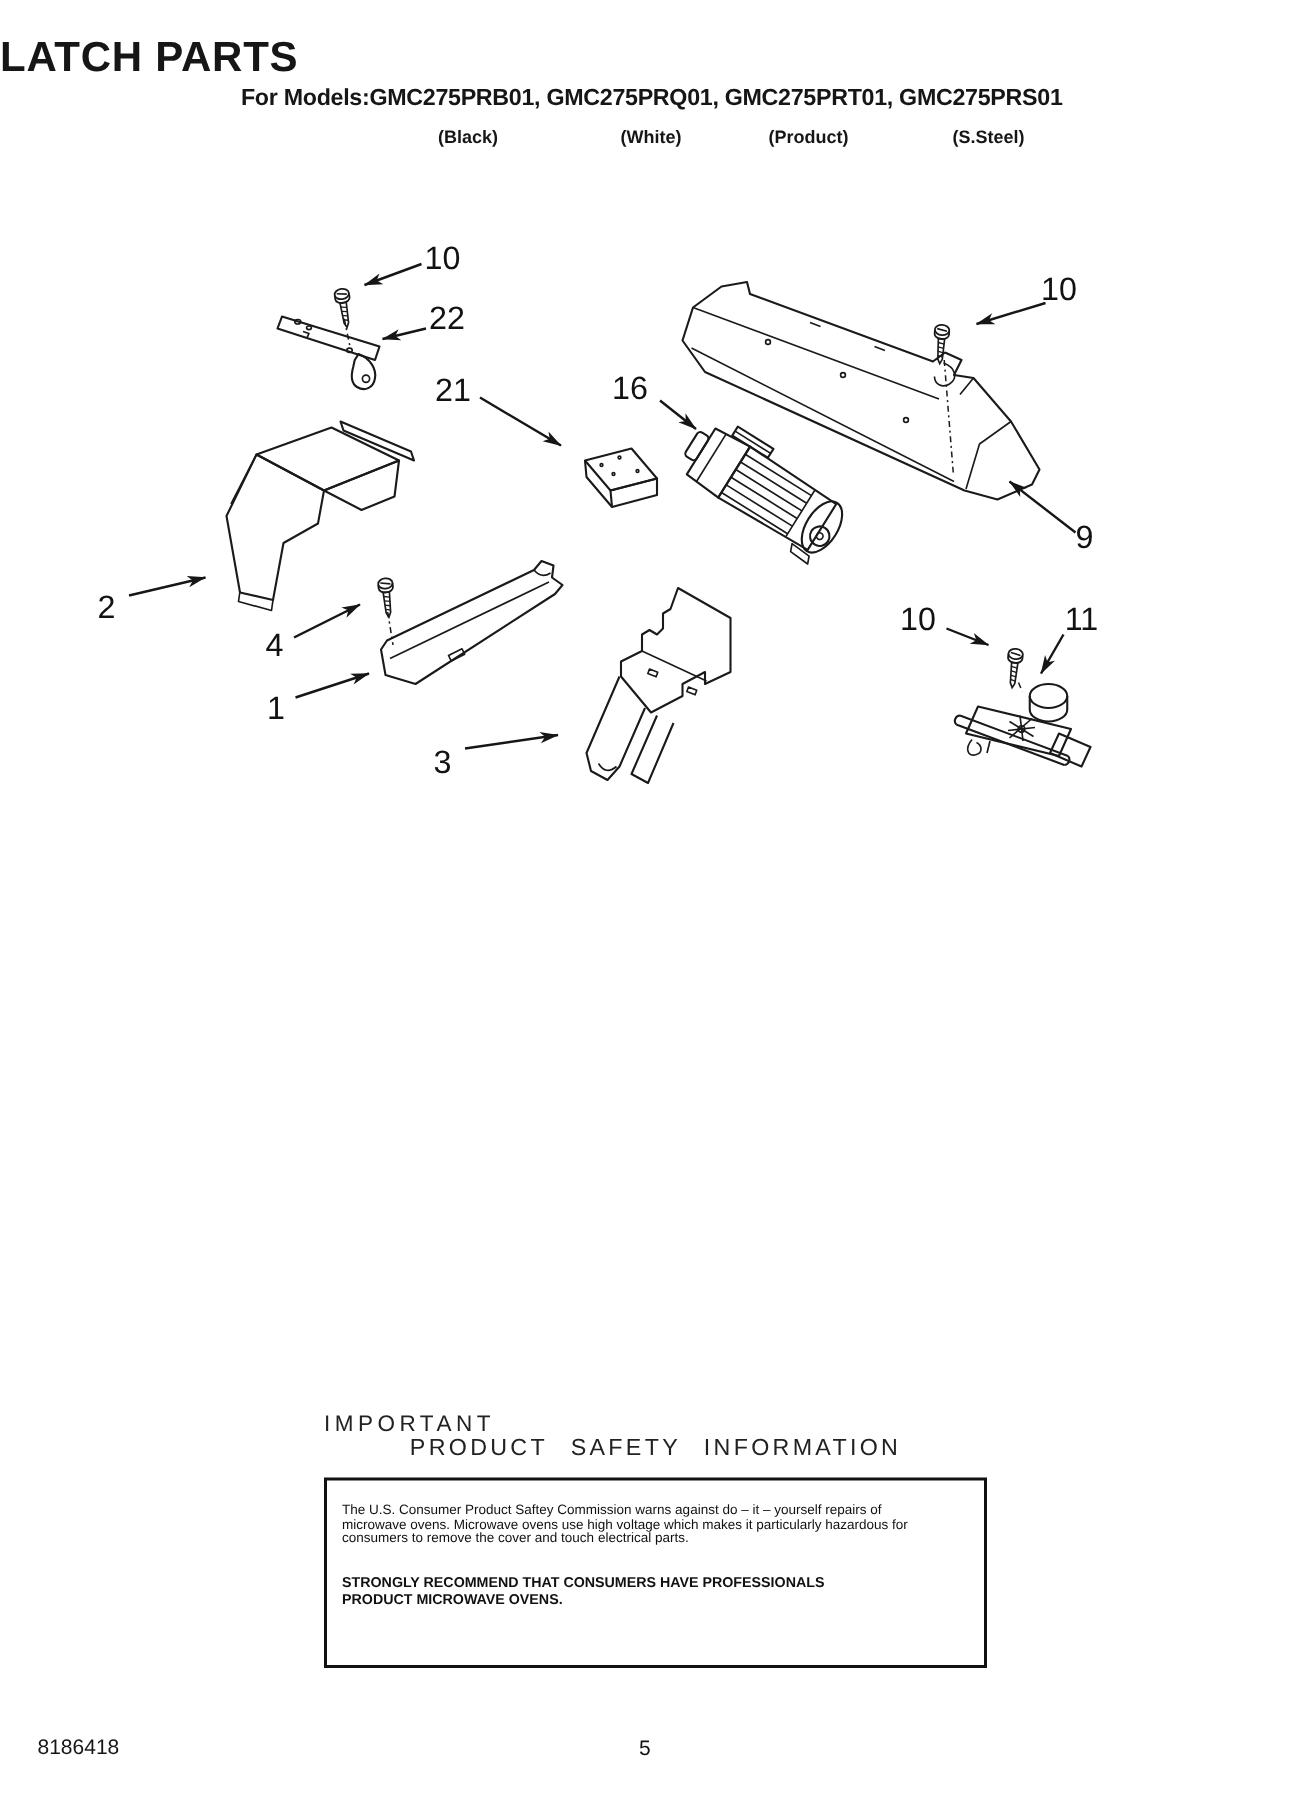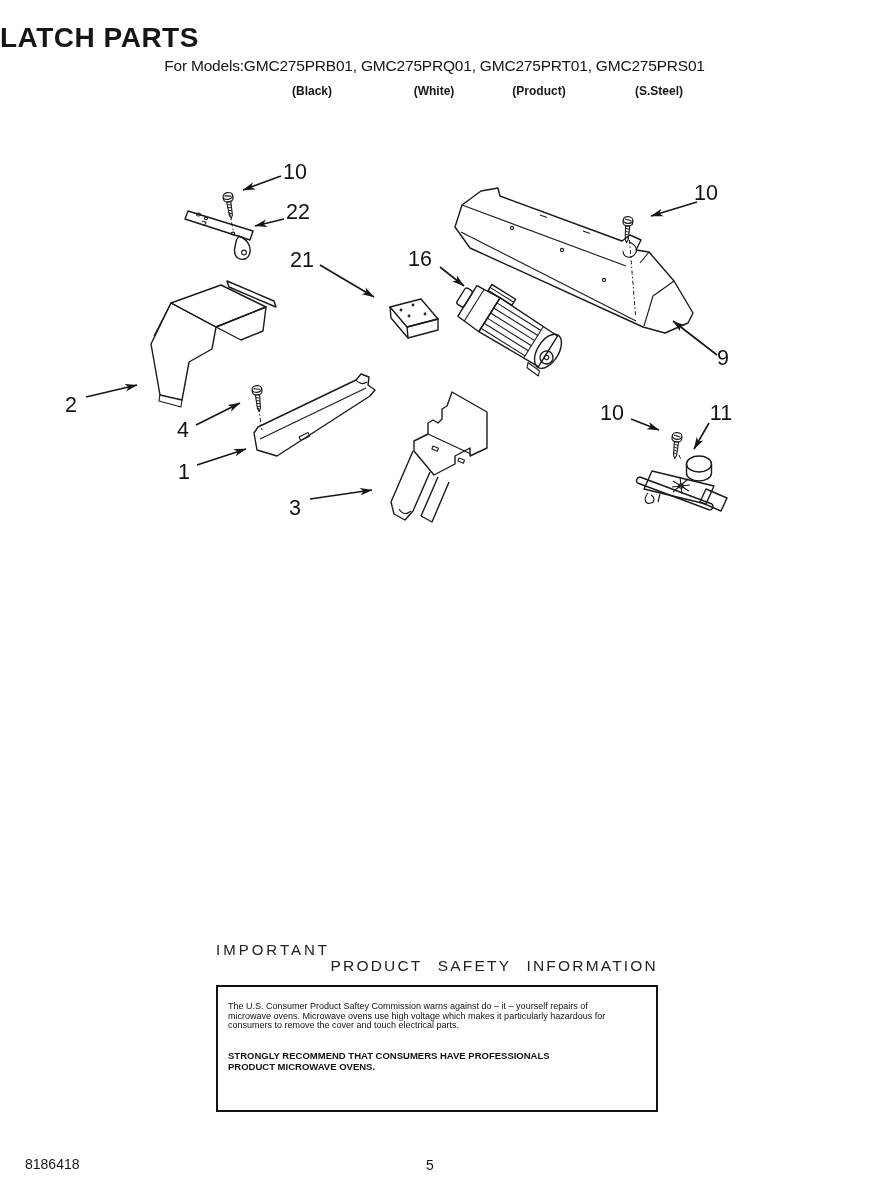--- a/index.html
+++ b/index.html
@@ -9,39 +9,39 @@
     overflow:hidden;
   }
   .abs{position:absolute;}
   
   .title{
     top:22px;left:0;width:100%;text-align:left;
     font-size:28px;font-weight:bold;letter-spacing:0.5px;
   }
   .models{
     top:57px;left:0;width:100%;text-align:center;
-    font-size:15.5px;font-weight:normal;letter-spacing:-0.2px;
+    font-size:15.5px;font-weight:bold;letter-spacing:-0.2px;
   }
   .color-label{
     top:84px;font-size:12px;font-weight:bold;transform:translateX(-50%);
     white-space:nowrap;
   }
   .c0{left:312px}.c1{left:434px}.c2{left:539px}.c3{left:659px}
   
   svg.diagram{top:0;left:0;width:869px;height:1200px;}
   .ln{fill:none;stroke:#1a1a1a;stroke-width:1.4;stroke-linejoin:round;}
   .thin{fill:none;stroke:#1a1a1a;stroke-width:1.1;stroke-linejoin:round;}
   .dash{fill:none;stroke:#1a1a1a;stroke-width:1;stroke-dasharray:4 2.4 1.4 2.4;}
   .ld{fill:none;stroke:#161616;stroke-width:1.6;marker-end:url(#ah);}
   .callout{font-family:"Liberation Sans",sans-serif;font-size:21.5px;fill:#121212;text-anchor:middle;}
   
   .safety{top:941px;left:216px;width:442px;}
   .s-h1{position:absolute;top:0;left:0;width:100%;text-align:left;
         font-size:15px;letter-spacing:3px;color:#222;}
-  .s-h2{position:absolute;top:16px;left:0;width:100%;text-align:right;
+  .s-h2{position:absolute;top:16px;left:0;width:100%;text-align:center;
         font-size:15.5px;letter-spacing:2.2px;word-spacing:9px;color:#222;}
   .s-box{position:absolute;top:44px;left:0;width:438px;height:123px;
          border:2px solid #111;}
   .s-box p{margin:0;color:#111;}
   .p1{margin:6px 0 0 10px !important;width:385px;font-size:9.5px;font-weight:bold;line-height:1.12;}
   .p2{margin:15px 0 0 10px !important;width:405px;font-size:9px;font-weight:normal;line-height:1.06;}
   .p3{margin:20px 0 0 10px !important;width:345px;font-size:9.5px;font-weight:bold;line-height:1.15;}
   
   .doc-num{top:1156px;left:25px;font-size:14px;}
   .page-num{top:1157px;left:426px;font-size:14px;}

